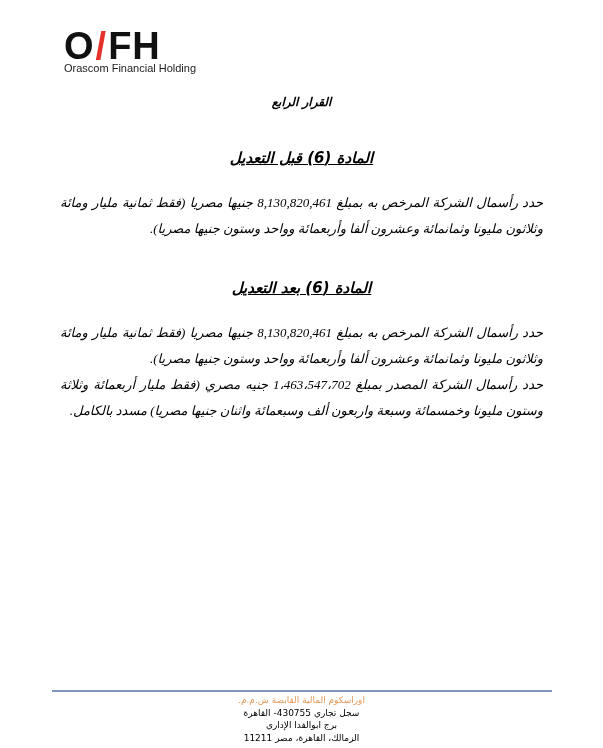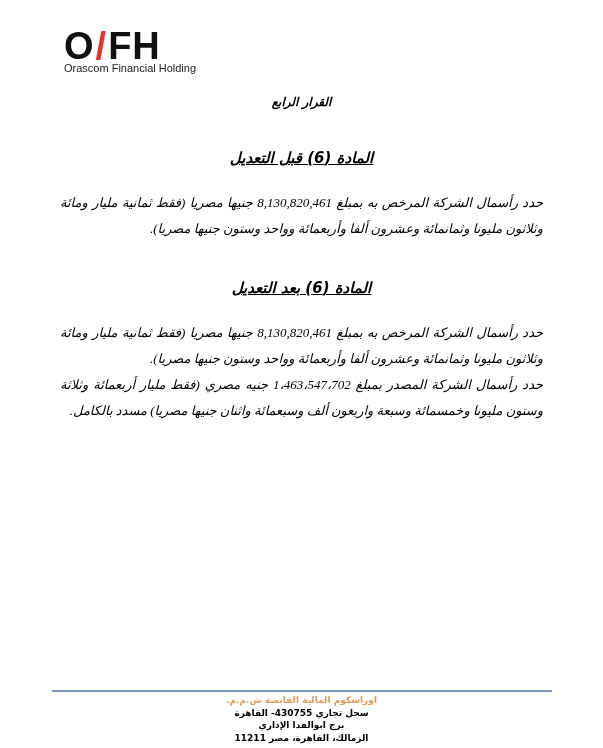--- a/index.html
+++ b/index.html
@@ -40,21 +40,21 @@
       font-family: "Liberation Serif", serif; font-size: 13px;
       line-height: 26px; margin: 0; text-align: justify; text-align-last: right;
     }
     .footer-line {
       position: absolute; left: 52px; width: 500px; top: 690px;
       height: 2px; background: #7f96bd;
     }
     .footer {
       position: absolute; left: 0; right: 0; top: 694px;
       text-align: center; direction: rtl;
-      font-size: 9px; line-height: 12.5px; font-weight: bold;
+      font-size: 9px; line-height: 12.5px; font-weight: normal;
     }
     .footer .company { color: #e39a5a; }
   </style>
 </head>
 <body>
 
 <div class="logo">
   <div class="logo-mark">
     <span>O</span>
       <span class="slash">/</span>

